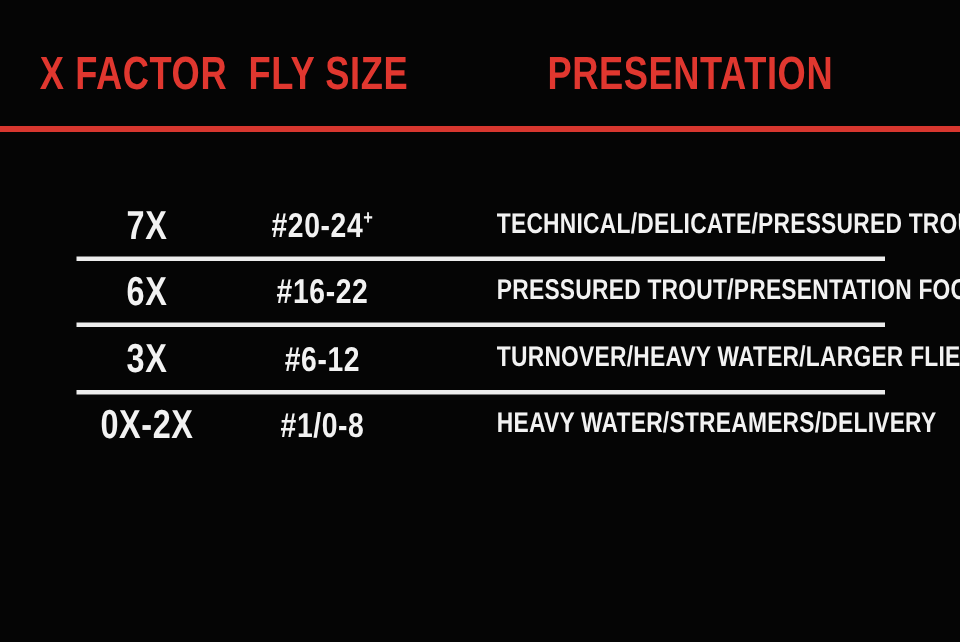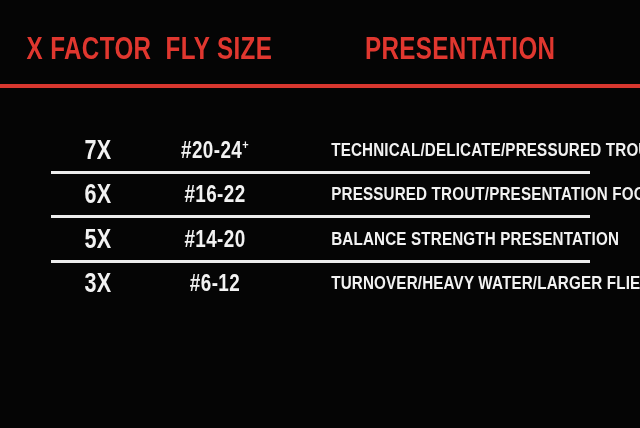--- a/index.html
+++ b/index.html
@@ -138,30 +138,30 @@
       <div class="divider"></div>
     </div>
 
     <div class="row">
       <div class="cell cell-x">6X</div>
       <div class="cell cell-size"><span>#16-22</span><span class="sup"></span></div>
       <div class="cell cell-pres">PRESSURED TROUT/PRESENTATION FOCUSED</div>
       <div class="divider"></div>
     </div>
 
-    <div class="row">
-      <div class="cell cell-x">5X</div>
-      <div class="cell cell-size"><span>#14-20</span><span class="sup"></span></div>
-      <div class="cell cell-pres">BALANCE STRENGTH PRESENTATION</div>
-      <div class="divider"></div>
-    </div>
 
 
     <div class="row">
       <div class="cell cell-x">3X</div>
       <div class="cell cell-size"><span>#6-12</span><span class="sup"></span></div>
       <div class="cell cell-pres">TURNOVER/HEAVY WATER/LARGER FLIES</div>
       <div class="divider"></div>
     </div>
 
+    <div class="row">
+      <div class="cell cell-x">0X-2X</div>
+      <div class="cell cell-size"><span>#1/0-8</span><span class="sup"></span></div>
+      <div class="cell cell-pres">HEAVY WATER/STREAMERS/DELIVERY</div>
+
+    </div>
 
   </div>
 </div>
 
 </body></html>

